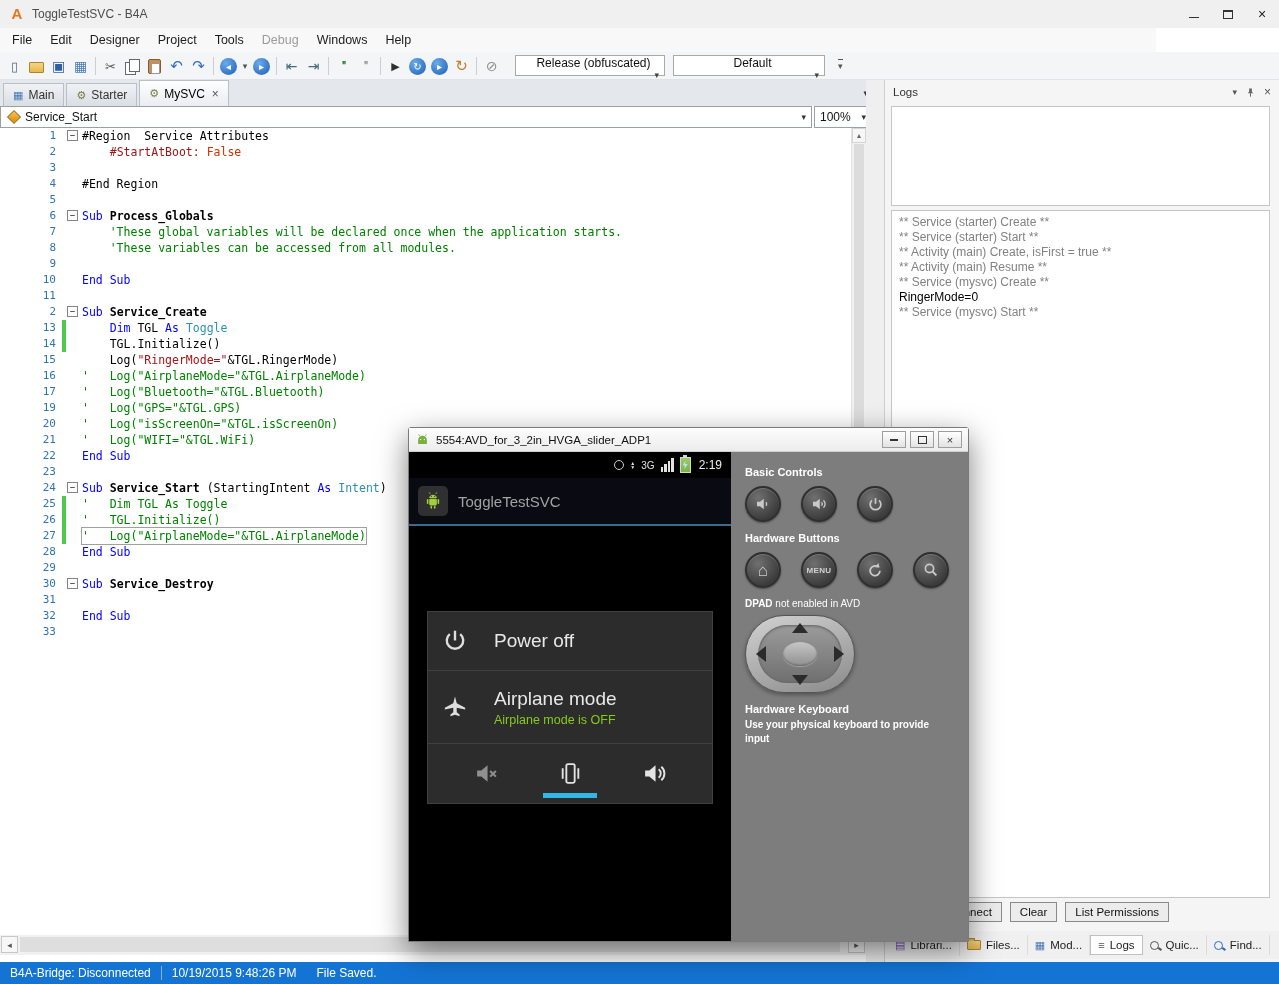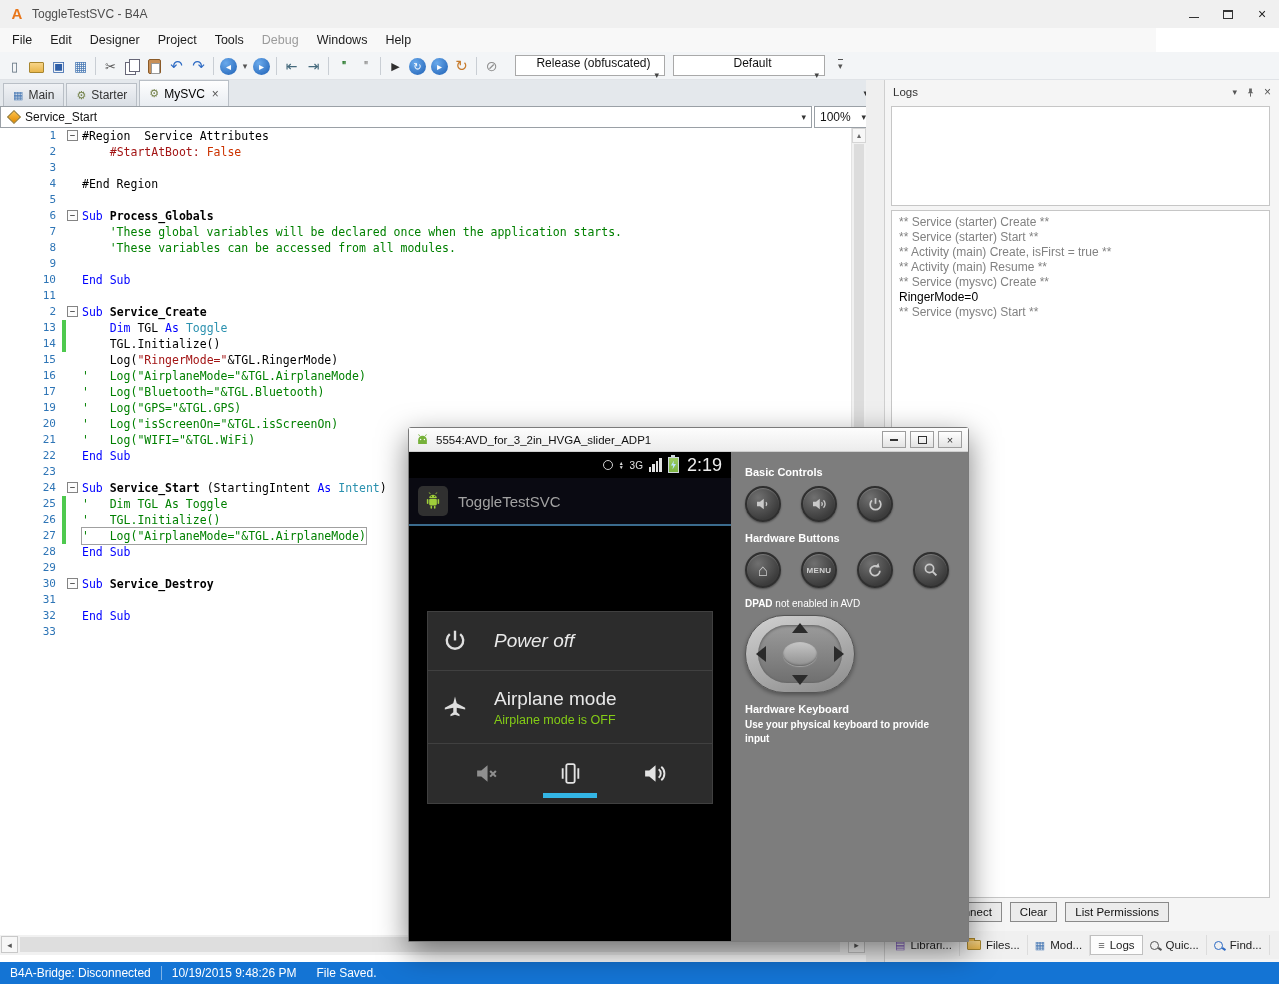--- a/index.html
+++ b/index.html
@@ -169,30 +169,30 @@
   .ring{width:8px;height:8px;border:1.2px solid #cfcfcf;border-radius:50%;}
   .net-lbl{color:#e2e2e2;font-size:10px;}
   .net-arrows{display:flex;flex-direction:column;line-height:4px;font-size:5px;color:#e2e2e2;}
   .sig{display:flex;align-items:flex-end;gap:1px;}
   .sig i{width:2.5px;background:#e2e2e2;display:block;}
   .sh1{height:5px;} .sh2{height:8px;} .sh3{height:11px;} .sh4{height:14px;}
   .batt{width:9px;height:14px;border:1px solid #cfd8dc;background:linear-gradient(#9ccc65,#7cb342);position:relative;
         display:flex;align-items:center;justify-content:center;}
   .batt::before{content:"";position:absolute;top:-3px;left:2px;width:4px;height:2px;background:#cfd8dc;}
   .bolt{width:5px;height:9px;background:#bfe3ff;clip-path:polygon(60% 0,0 55%,45% 55%,30% 100%,100% 40%,50% 40%);}
-  .scr-time{font-size:18px;color:#ececec;margin-left:2px;}
+  .scr-time{font-size:12px;color:#ececec;margin-left:2px;}
   .scr-actionbar{height:46px;background:#0a0a12;display:flex;align-items:center;gap:10px;padding:0 9px;
                  border-bottom:2px solid #3a6b8d;box-sizing:content-box;}
   .app-ic{width:30px;height:30px;background:#303030;border-radius:5px;display:flex;align-items:center;justify-content:center;}
   .app-name{font-size:15px;color:#a2a2a2;}
   .scr-content{flex:1;position:relative;background:#000;}
   .gd{position:absolute;left:18px;right:18px;top:85px;background:#2c2c2c;border:1px solid #404040;}
   .gd-row{display:flex;align-items:center;padding:0 14px;gap:26px;box-sizing:border-box;}
   .gd-row + .gd-row{border-top:1px solid #404040;}
-  .gd-power{height:58px;font-style:italic;}
+  .gd-power{height:58px;}
   .gd-air{height:73px;}
   .gd-sound{height:60px;justify-content:space-around;padding:0 16px;gap:0;position:relative;}
   .gd-main{font-size:19px;color:#e8e8e8;}
   .gd-sub{font-size:12.5px;color:#84cc16;margin-top:3px;}
   .snd{position:relative;height:100%;display:flex;align-items:center;justify-content:center;width:60px;}
   .sel-bar{position:absolute;bottom:5px;left:50%;transform:translateX(-50%);width:54px;height:5px;background:#33b5e5;}
 
   .emu-controls{flex:1;background:#7d7d7d;padding:10px 12px 0 14px;color:#fff;overflow:hidden;}
   .ctl-label{font-size:11px;font-weight:bold;margin:4px 0 8px;}
   .ctl-row{display:flex;gap:20px;margin-bottom:10px;}

